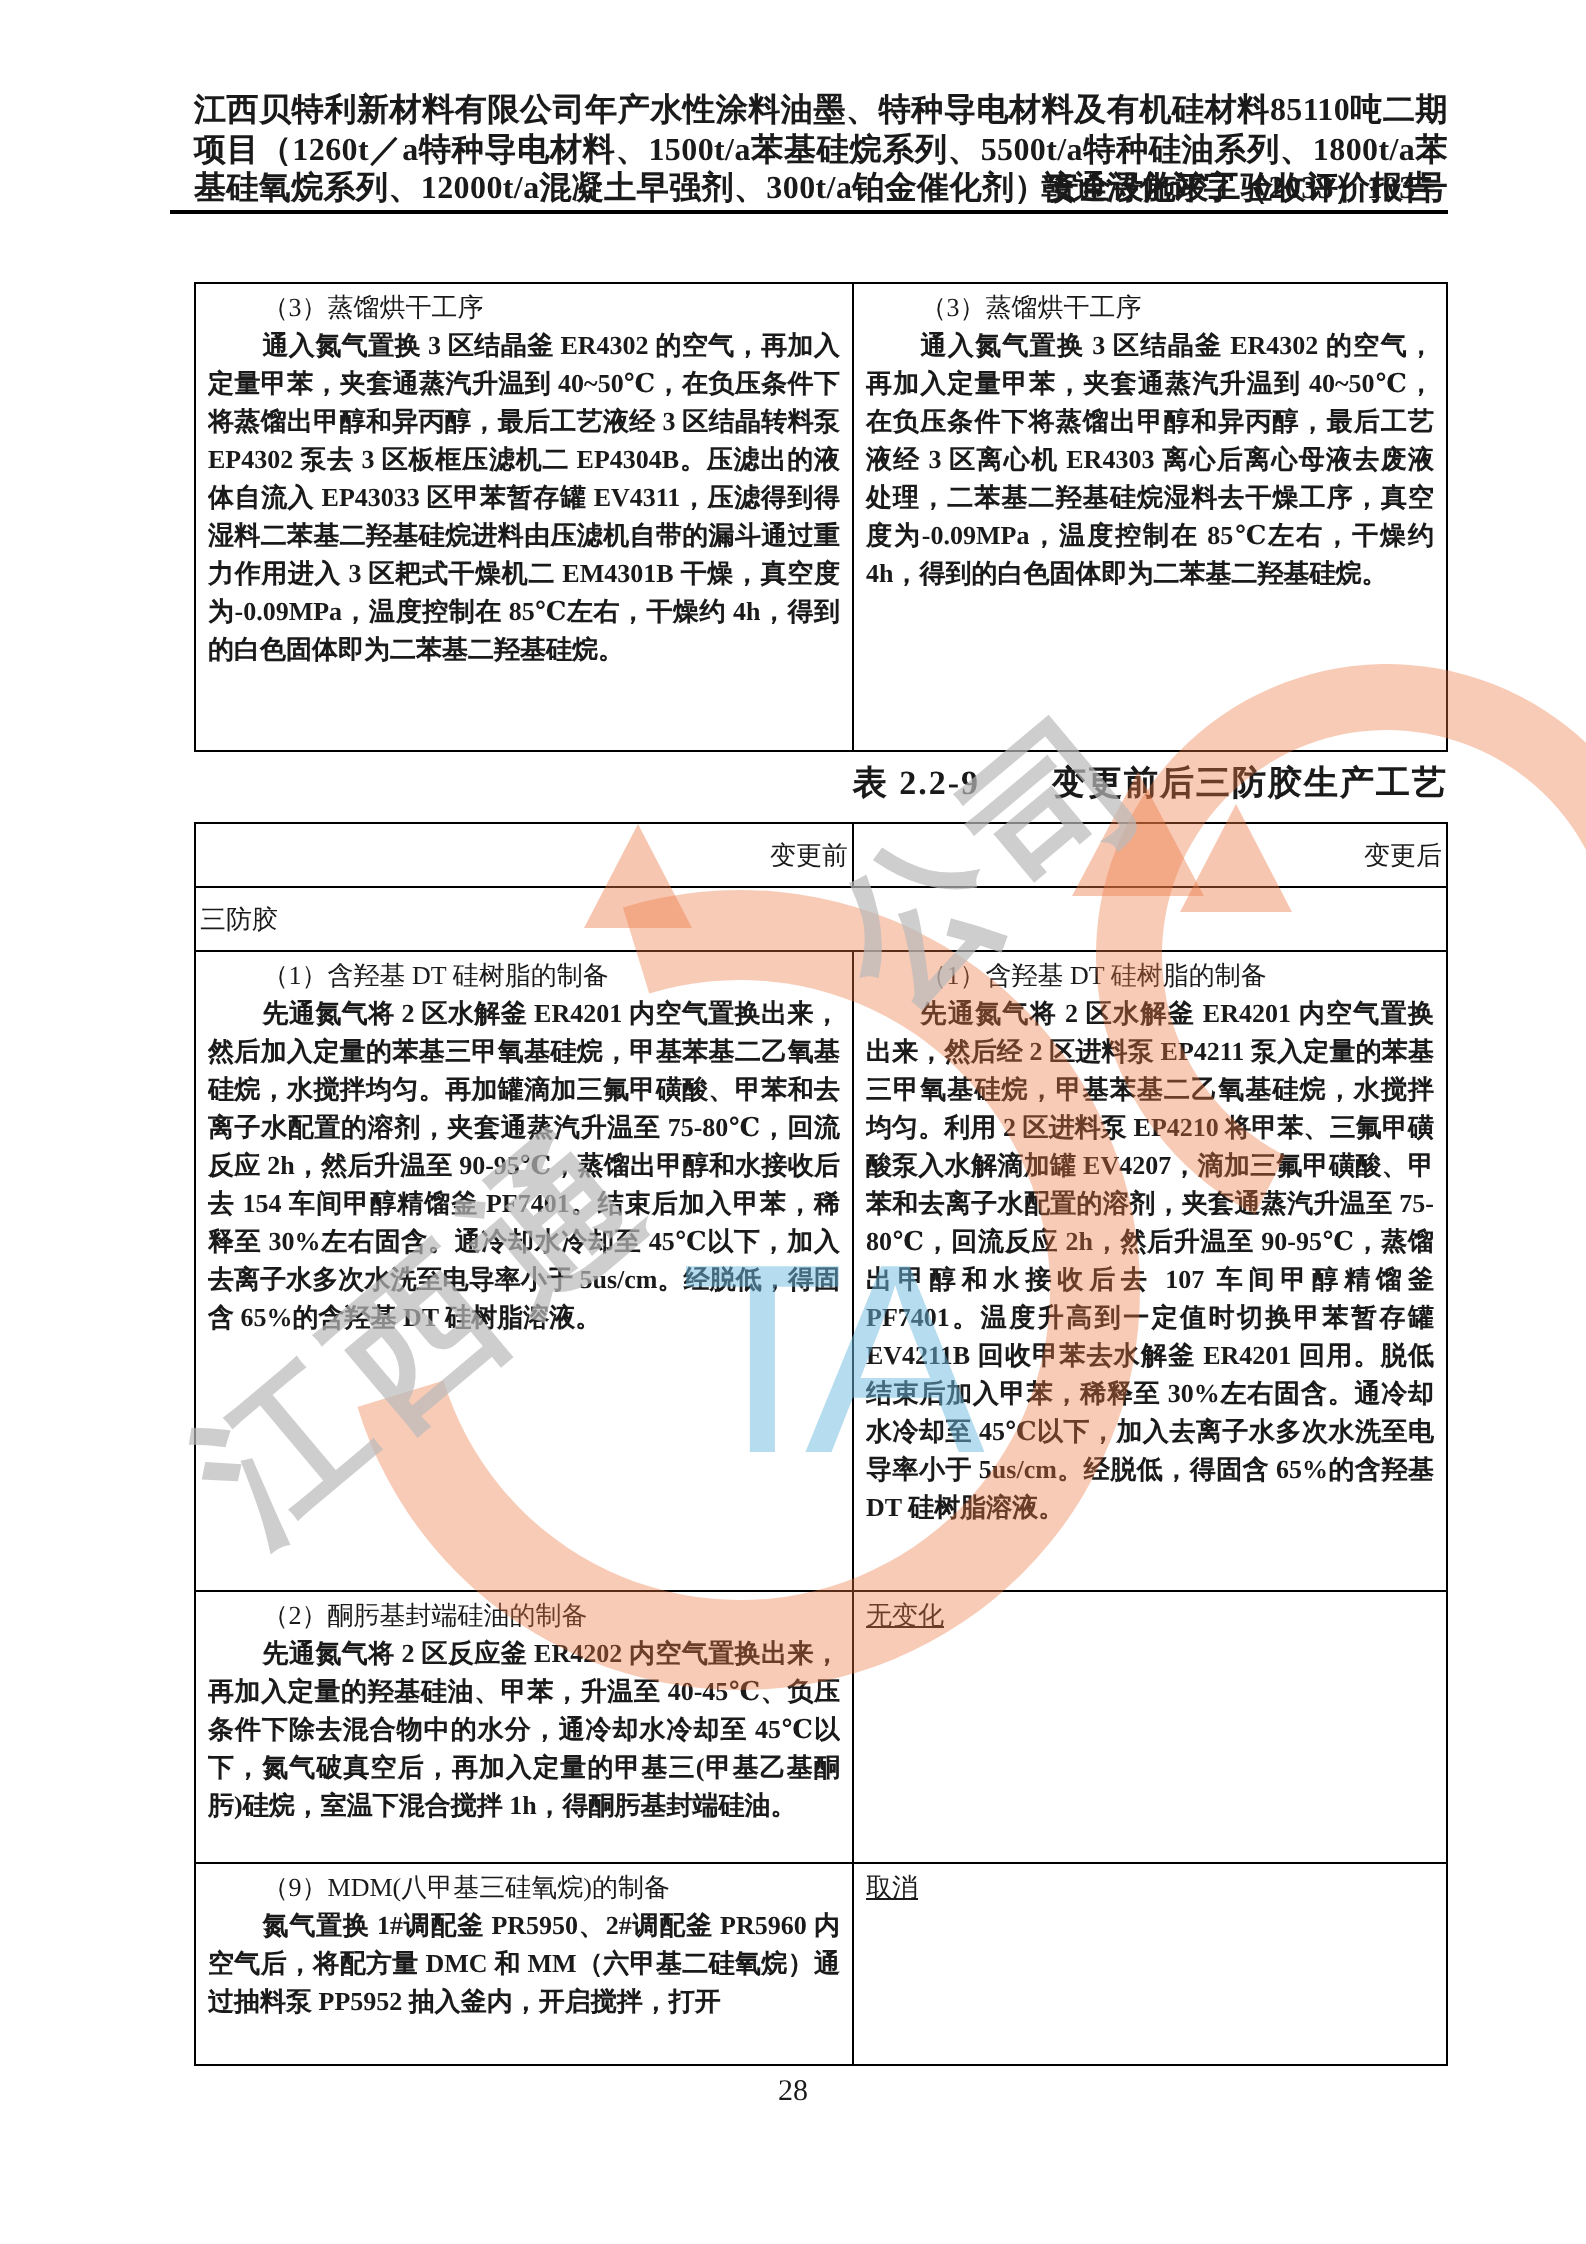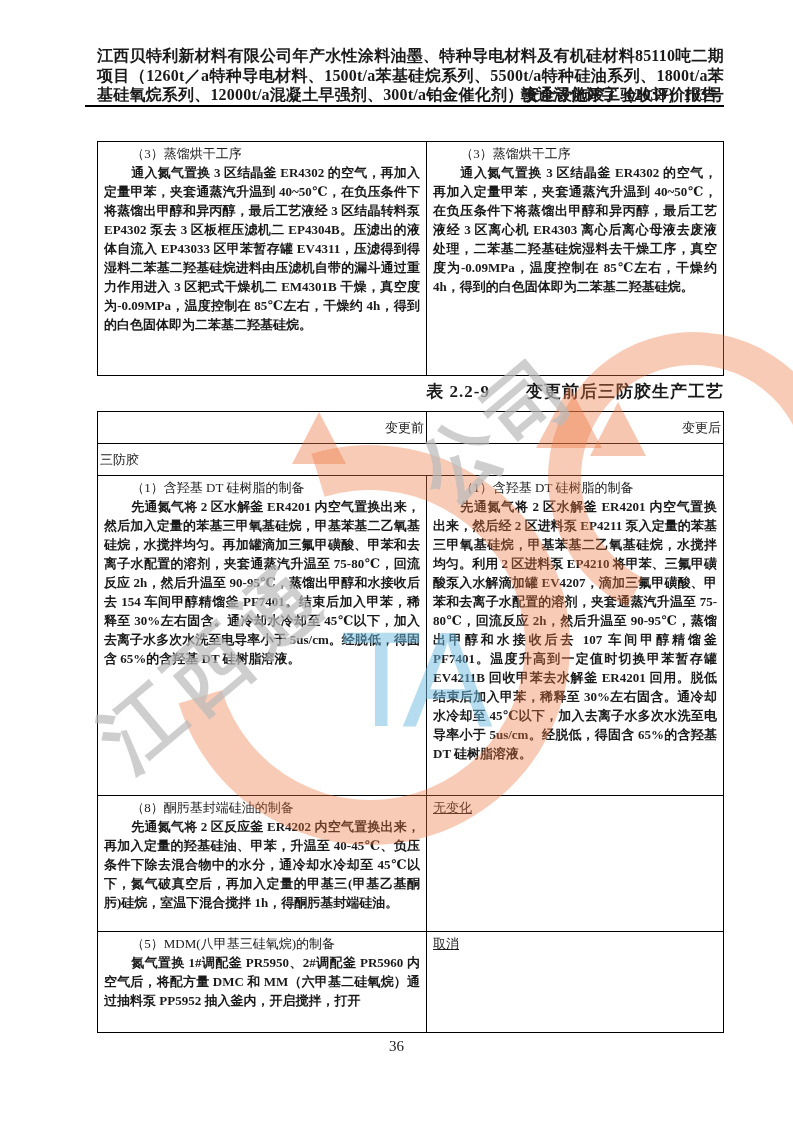--- a/index.html
+++ b/index.html
@@ -123,39 +123,39 @@
     <td>
       <div class="cellwrap" style="height:315px">
         <p class="h">（1）含羟基 DT 硅树脂的制备</p>
         <p class="b">先通氮气将 2 区水解釜 ER4201 内空气置换出来，然后经 2 区进料泵 EP4211 泵入定量的苯基三甲氧基硅烷，甲基苯基二乙氧基硅烷，水搅拌均匀。利用 2 区进料泵 EP4210 将甲苯、三氟甲磺酸泵入水解滴加罐 EV4207，滴加三氟甲磺酸、甲苯和去离子水配置的溶剂，夹套通蒸汽升温至 75-80℃，回流反应 2h，然后升温至 90-95℃，蒸馏出甲醇和水接收后去 107 车间甲醇精馏釜 PF7401。温度升高到一定值时切换甲苯暂存罐 EV4211B 回收甲苯去水解釜 ER4201 回用。脱低结束后加入甲苯，稀释至 30%左右固含。通冷却水冷却至 45℃以下，加入去离子水多次水洗至电导率小于 5us/cm。经脱低，得固含 65%的含羟基 DT 硅树脂溶液。</p>
       </div>
     </td>
   </tr>
   <tr>
     <td>
       <div class="cellwrap" style="height:131px">
-        <p class="h">（8）酮肟基封端硅油的制备</p>
+        <p class="h">（2）酮肟基封端硅油的制备</p>
         <p class="b">先通氮气将 2 区反应釜 ER4202 内空气置换出来，再加入定量的羟基硅油、甲苯，升温至 40-45℃、负压条件下除去混合物中的水分，通冷却水冷却至 45℃以下，氮气破真空后，再加入定量的甲基三(甲基乙基酮肟)硅烷，室温下混合搅拌 1h，得酮肟基封端硅油。</p>
       </div>
     </td>
     <td class="center">无变化</td>
   </tr>
   <tr>
     <td>
       <div class="cellwrap" style="height:96px">
-        <p class="h">（5）MDM(八甲基三硅氧烷)的制备</p>
+        <p class="h">（9）MDM(八甲基三硅氧烷)的制备</p>
         <p class="b">氮气置换 1#调配釜 PR5950、2#调配釜 PR5960 内空气后，将配方量 DMC 和 MM（六甲基二硅氧烷）通过抽料泵 PP5952 抽入釜内，开启搅拌，打开</p>
       </div>
     </td>
     <td class="center">取消</td>
   </tr>
 </tbody>
   </table>
 
-<div class="abs pageno">36</div>
+<div class="abs pageno">28</div>
 
 <div class="abs watermark">
   <div class="abs wm-ring1"></div>
   <div class="abs wm-ring2"></div>
   <div class="abs wm-peak wm-peak1"></div>
   <div class="abs wm-peak wm-peak2"></div>
   <div class="abs wm-peak wm-peak3"></div>
   <div class="abs wm-ta">TA</div>
   <div class="abs wm-text">
     <span class="frag1">江西通</span><span class="frag2">公司</span>

